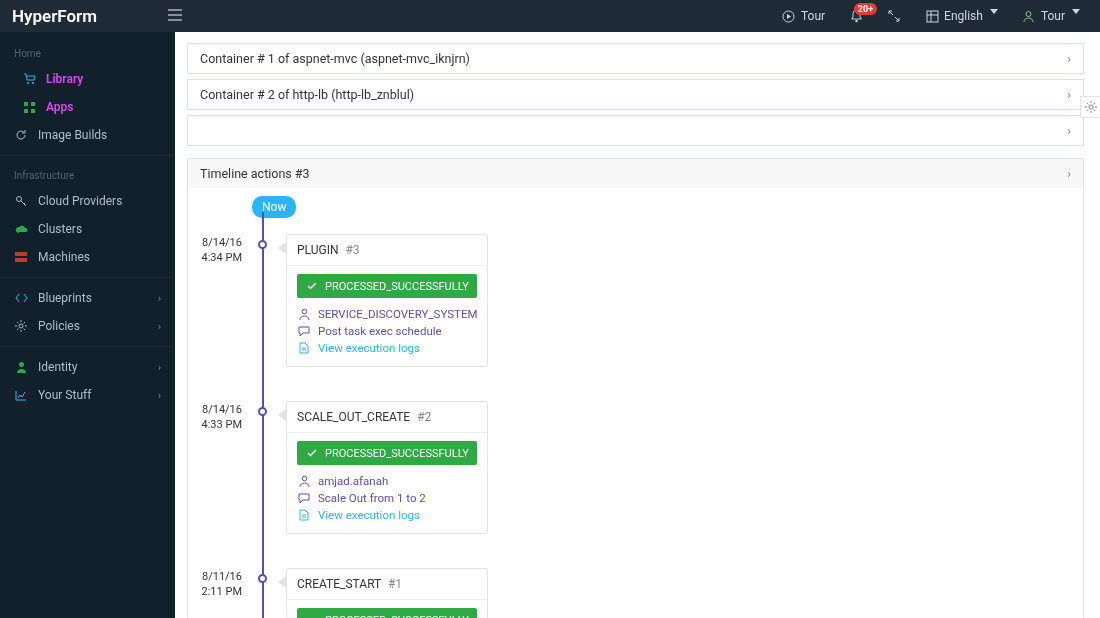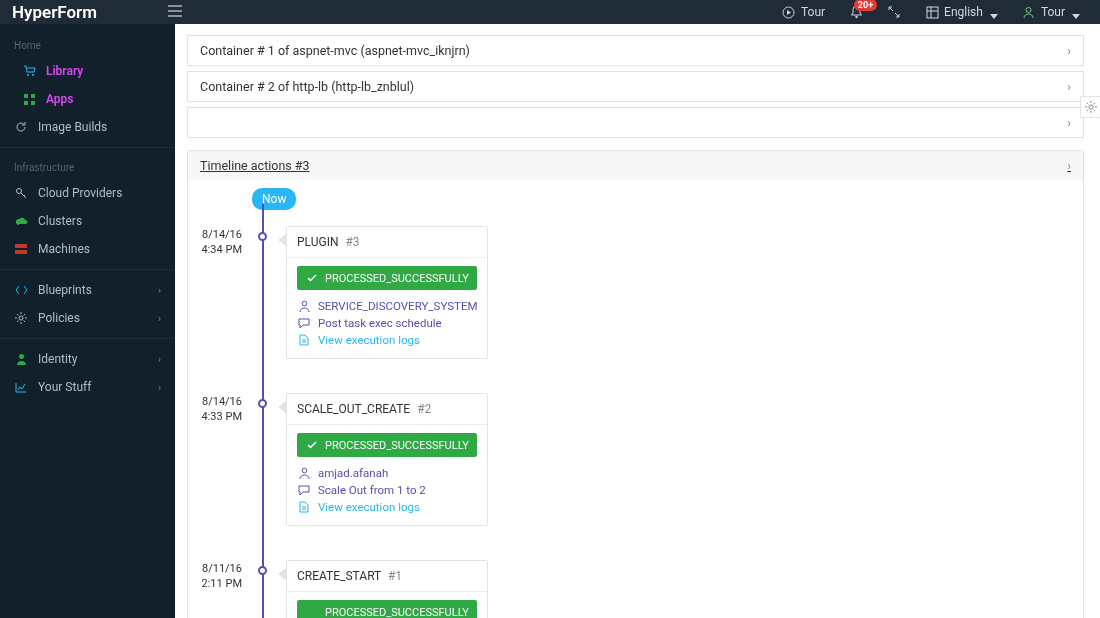--- a/index.html
+++ b/index.html
@@ -14,44 +14,44 @@
     --green:#2ea943;
     --link-purple:#5a4db1;
     --timeline:#5a4db1;
     --text-dark:#333;
     --muted:#777;
   }
   *{box-sizing:border-box;font-family:-apple-system,BlinkMacSystemFont,'Segoe UI',Roboto,Arial,sans-serif;}
   body{margin:0;background:#fff;color:var(--text-dark);font-size:13px;}
   .app{display:flex;flex-direction:column;height:618px;width:1100px;overflow:hidden;}
   
-  .topbar{height:24px;background:var(--topbar-bg);color:#d6dee6;display:flex;align-items:center;padding:0 12px;gap:8px;flex-shrink:0;}
+  .topbar{height:32px;background:var(--topbar-bg);color:#d6dee6;display:flex;align-items:center;padding:0 12px;gap:8px;flex-shrink:0;}
   .brand{font-weight:600;font-size:17px;color:#fff;width:132px;}
   .topbar .menu-toggle{margin-left:16px;opacity:.8;cursor:pointer;}
   .topbar .spacer{flex:1;}
-  .topbar-item{display:flex;align-items:flex-end;gap:5px;font-size:12px;color:#cfd8e0;cursor:pointer;padding:0 8px;position:relative;}
+  .topbar-item{display:flex;align-items:flex-start;gap:5px;font-size:12px;color:#cfd8e0;cursor:pointer;padding:0 8px;position:relative;}
   .badge{position:absolute;top:-6px;right:-6px;background:var(--badge-red);color:#fff;font-size:9px;font-weight:700;border-radius:8px;padding:1px 4px;}
   .caret{width:0;height:0;border-left:4px solid transparent;border-right:4px solid transparent;border-top:5px solid #cfd8e0;margin-left:2px;}
   
   .layout{display:flex;flex:1;min-height:0;}
   .sidebar{width:175px;background:var(--sidebar-bg);color:var(--sidebar-text);padding:8px 0;overflow:hidden;}
   .sidebar .group-label{font-size:10px;color:#536270;padding:8px 14px 6px;}
   .sidebar hr{border:none;border-top:1px solid #1d2d3a;margin:6px 0;}
   .nav-item{display:flex;align-items:center;gap:10px;padding:7px 14px;font-size:12px;cursor:pointer;color:#b0bdc9;}
   .nav-item.active{color:#d946ef;font-weight:600;padding-left:22px;}
   .nav-item .chev{margin-left:auto;font-size:10px;opacity:.6;}
   .ic{width:14px;height:14px;display:inline-flex;align-items:center;justify-content:center;}
   
   .main{flex:1;overflow:auto;background:#fff;position:relative;padding:6px 16px 40px 12px;}
   .side-gear{position:fixed;right:0;top:96px;background:#fff;border:1px solid #e3e3e3;border-right:none;width:20px;height:22px;display:flex;align-items:center;justify-content:center;cursor:pointer;}
   .acc{border:1px solid var(--panel-border);border-radius:0;margin:5px 0;background:#fff;}
   .acc-header{display:flex;align-items:center;padding:7px 12px;font-size:12.5px;color:#333;cursor:pointer;}
   .acc-header .chev-r{margin-left:auto;color:#888;}
   .timeline-panel{border:1px solid var(--panel-border2);border-radius:2px;margin-top:12px;}
-  .timeline-panel .acc-header{background:#f7f7f7;text-decoration:underline;}
+  .timeline-panel .acc-header{background:#f7f7f7;}
   .timeline-body{padding:8px 12px 20px 64px;position:relative;}
   .now-pill{background:var(--accent-blue);color:#fff;font-size:12px;padding:4px 10px;border-radius:10px;display:inline-block;margin-bottom:8px;}
   .tline{position:absolute;left:74px;top:24px;bottom:0;width:2px;background:var(--timeline);}
   .event{position:relative;display:flex;gap:18px;margin-top:8px;}
   .event-time{position:absolute;left:-54px;top:2px;text-align:right;font-size:11px;color:#333;width:44px;line-height:1.35;}
   .event-dot{position:absolute;left:6px;top:6px;width:9px;height:9px;border:2px solid var(--timeline);border-radius:50%;background:#fff;}
   .event-card{margin-left:34px;border:1px solid #e3e3e3;border-radius:2px;min-width:186px;background:#fff;}
   .event-card::before{content:"";position:absolute;left:26px;top:8px;width:0;height:0;border-top:6px solid transparent;border-bottom:6px solid transparent;border-right:8px solid #e3e3e3;}
   .card-head{padding:8px 10px;font-size:12px;color:#333;border-bottom:1px solid #eee;}
   .card-head .num{color:#888;margin-left:4px;}

